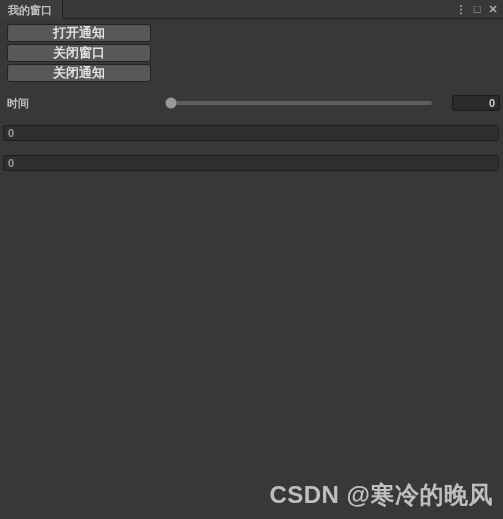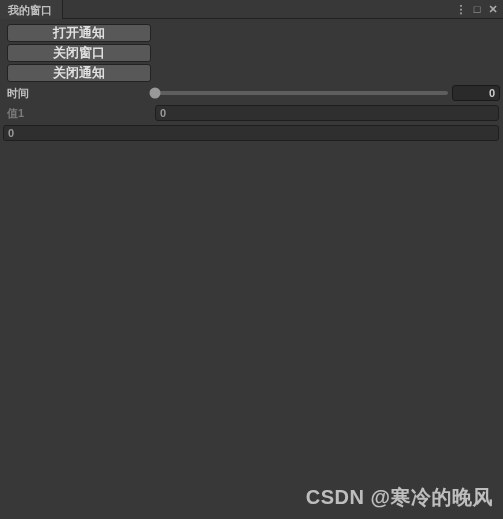--- a/index.html
+++ b/index.html
@@ -59,21 +59,22 @@
   font-size: 13px;
   text-align: center;
   line-height: 15px;
   margin: 1px 0 2px 4px;
   cursor: pointer;
 }
 .row {
   display: flex;
   align-items: center;
   height: 18px;
-  margin-top: 2px;
+  margin-top: 12px;
+  gap: 16px;
 }
 .row-label {
   width: 152px;
   padding-left: 4px;
   font-size: 11px;
   color: #c0c0c0;
 }
 .row-label.dim { color: #7a7a7a; }
 .row-label.bright { color: #eaeaea; }
 .slider-track {
@@ -124,21 +125,21 @@
   color: #999;
   font-size: 11px;
   padding: 0 4px;
   line-height: 14px;
   margin-right: 1px;
 }
 .watermark {
   position: absolute;
   bottom: 8px;
   right: 10px;
-  font-size: 20px;
+  font-size: 24px;
   color: rgba(235,235,235,0.75);
   letter-spacing: 0.5px;
 }
 </style>
 </head>
 <body>
 
 <div class="tab-bar">
   <div class="tab">
     <span>我的窗口</span>
@@ -159,21 +160,20 @@
   <div class="row">
     <div class="row-label">时间</div>
     <div class="slider-track">
       <div class="slider-thumb"></div>
     </div>
     <div class="slider-value">0</div>
   </div>
 
 
   <div class="row">
-    <div class="row-label dim">值1</div>
     <div class="input-field">0</div>
   </div>
 
   <div class="row">
     <div class="input-field">0</div>
   </div>
 
 </div>
 
 <div class="watermark">CSDN @寒冷的晚风</div>

